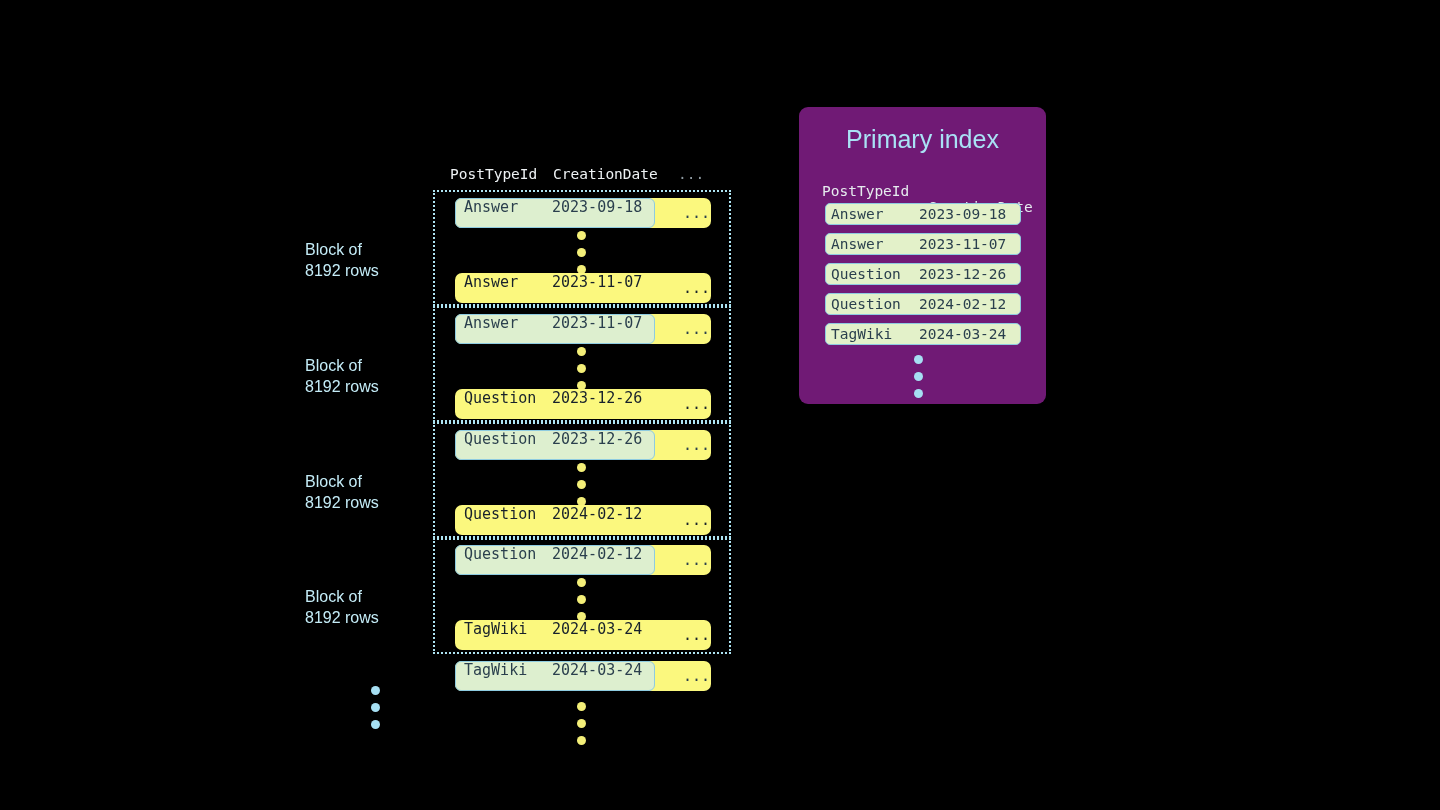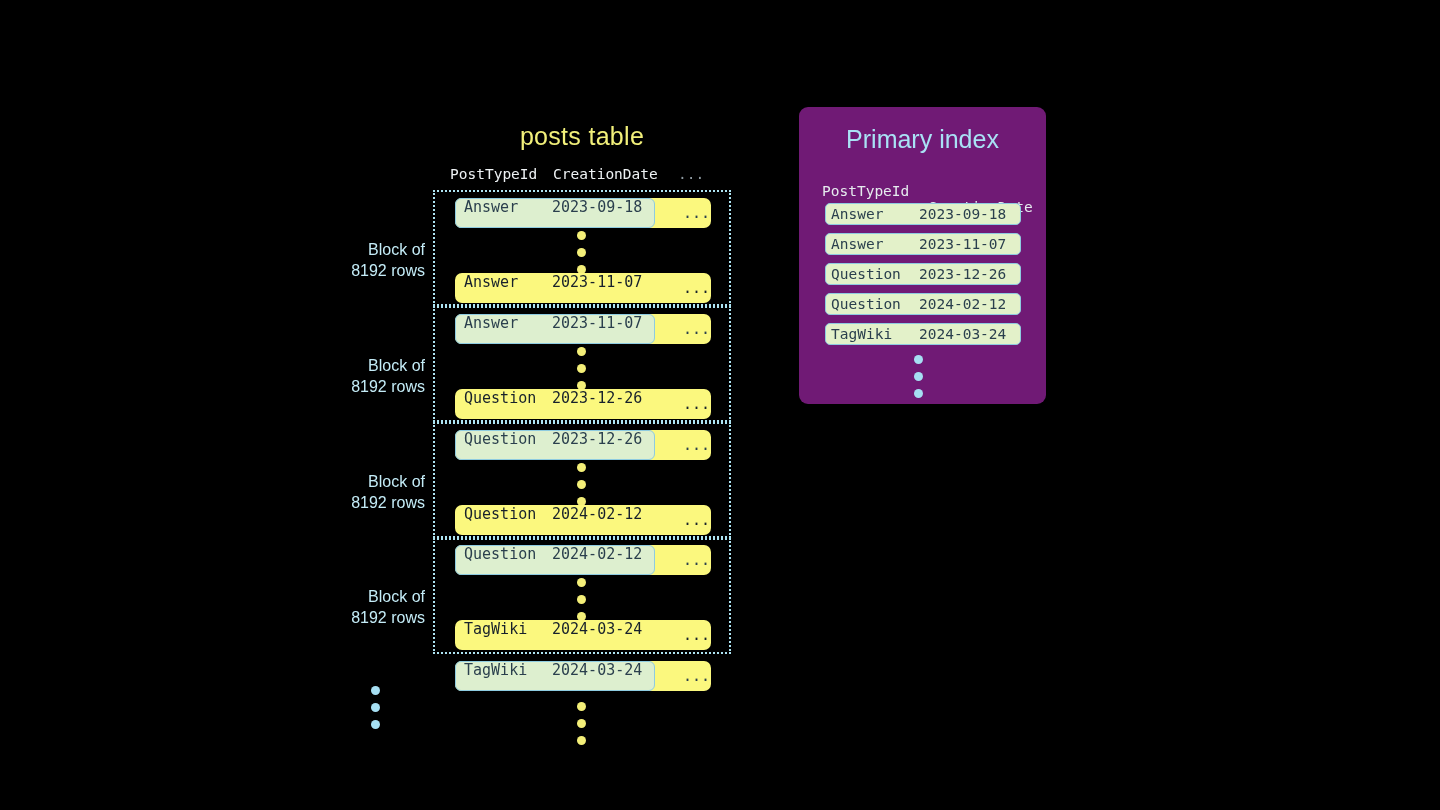--- a/index.html
+++ b/index.html
@@ -119,21 +119,21 @@
     background: #f4ef78;
     margin-bottom: 8px;
   }
   .vdots i:last-child { margin-bottom: 0; }
 
   .vdots.blue i { background: #a6dff3; }
 
   .block-label {
     position: absolute;
     width: 120px;
-    text-align: right;
+    text-align: left;
     color: #c4ecf7;
     font-size: 16px;
     line-height: 21px;
     font-family: "Liberation Sans", sans-serif;
   }
 
   
   #primary-index-panel {
     position: absolute;
     left: 799px;
@@ -190,21 +190,20 @@
     left: 93px;
     top: 2px;
     color: #2a3f4d;
   }
 </style>
 </head>
 <body>
 
 <div class="stage">
 
-  <div id="posts-table-title">posts table</div>
 
   <div id="posts-table-header">
     <span class="col-posttype">PostTypeId</span>
     <span class="col-creationdate">CreationDate</span>
     <span class="col-ellipsis">...</span>
   </div>
 
   <div class="block" style="top:190px; height:116px;"></div>
   <div class="block-label" style="left:305px; top:239px;">
     <div>Block of</div>

